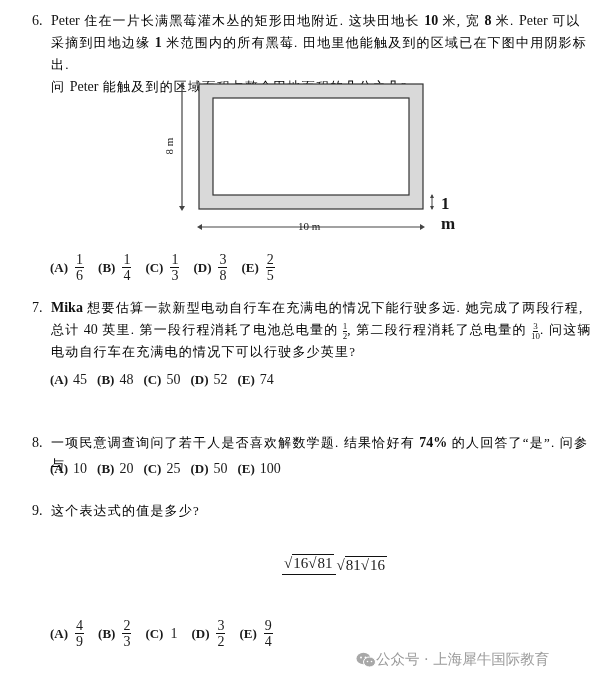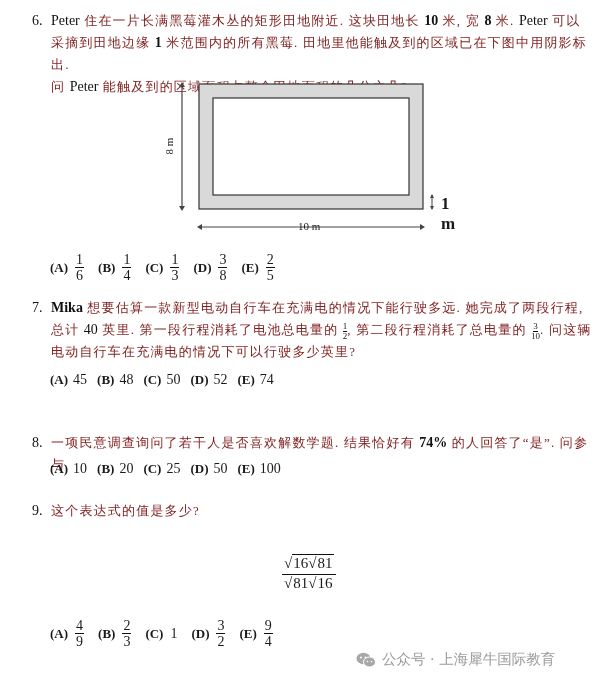--- a/index.html
+++ b/index.html
@@ -1,34 +1,34 @@
 <!DOCTYPE html>
 <html><head>
 <meta charset="utf-8">
 <style>
   html, body { margin:0; padding:0; background:#ffffff; }
   body { width:602px; height:683px; position:relative; overflow:hidden;
          font-family:"Liberation Serif","DejaVu Serif",serif; color:#1a1a1a; }
   .q { position:absolute; left:32px; width:560px; font-size:13px; line-height:22px; }
   .num { position:absolute; left:0; top:0; }
   .body { margin-left:19px; }
-  .cn { letter-spacing:1.2px; color:#7f1d1d;text-align:center; }
+  .cn { letter-spacing:1.2px; color:#000000;text-align:center; }
   .latin { font-size:14px; font-weight:bold; color:#111; }
   .choices { position:absolute; left:50px; font-size:13px; font-weight:bold; display:flex; align-items:center; gap:14px; }
   .choice { display:flex; align-items:center; gap:7px; }
   .choice .val { font-weight:normal; font-size:14px; }
   .frac { display:inline-flex; flex-direction:column; align-items:center; font-weight:normal; font-size:14px; line-height:15px; }
   .frac .n { border-bottom:1px solid #111; padding:0 1px; }
   .sfrac { display:inline-flex; flex-direction:column; align-items:center; font-size:9px; line-height:9px; vertical-align:middle; }
   .sfrac .n { border-bottom:1px solid #111; }
   .fig { position:absolute; left:165px; top:78px; }
-  .expr { position:absolute; left:282px; top:555px; display:flex; flex-direction:column; align-items:center; font-size:15px;justify-content:space-between; }
+  .expr { position:absolute; left:282px; top:555px; display:flex; flex-direction:row; align-items:center; font-size:15px;justify-content:space-between; }
   .expr .top { border-bottom:1px solid #111; padding:0 2px 2px; }
   .rad { border-top:1px solid #111; padding:0 1px; }
-  .watermark { position:absolute; left:356px; top:650px; display:flex; align-items:center; gap:6px;
+  .watermark { position:absolute; left:356px; top:650px; display:flex; align-items:center; 
                font-family:"DejaVu Sans","Liberation Sans",sans-serif; font-size:14.5px; color:#9a9a9a; }
 </style>
 </head>
 <body>
 
 <div class="q" style="top:10px;">
   <span class="num latin" style="font-weight:normal">6.</span>
   <div class="body">
     <div>
       <span class="latin" style="font-weight:normal">Peter</span><span class="cn"> 住在一片长满黑莓灌木丛的矩形田地附近. 这块田地长 </span><span class="latin">10</span><span class="cn"> 米, 宽 </span><span class="latin">8</span><span class="cn"> 米. </span><span class="latin" style="font-weight:normal">Peter</span><span class="cn"> 可以</span>

